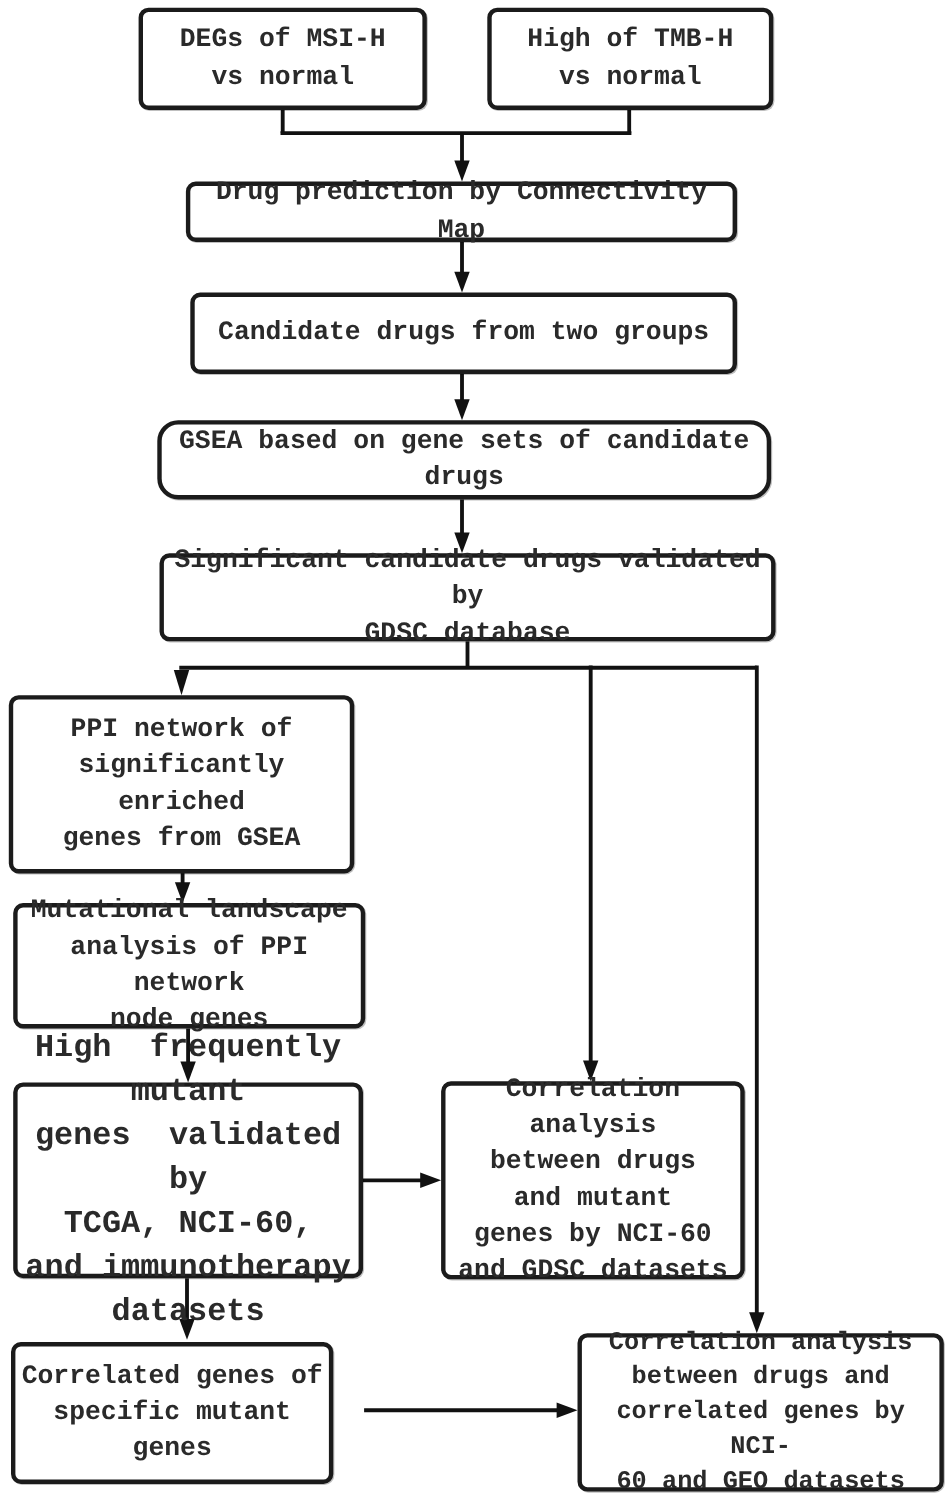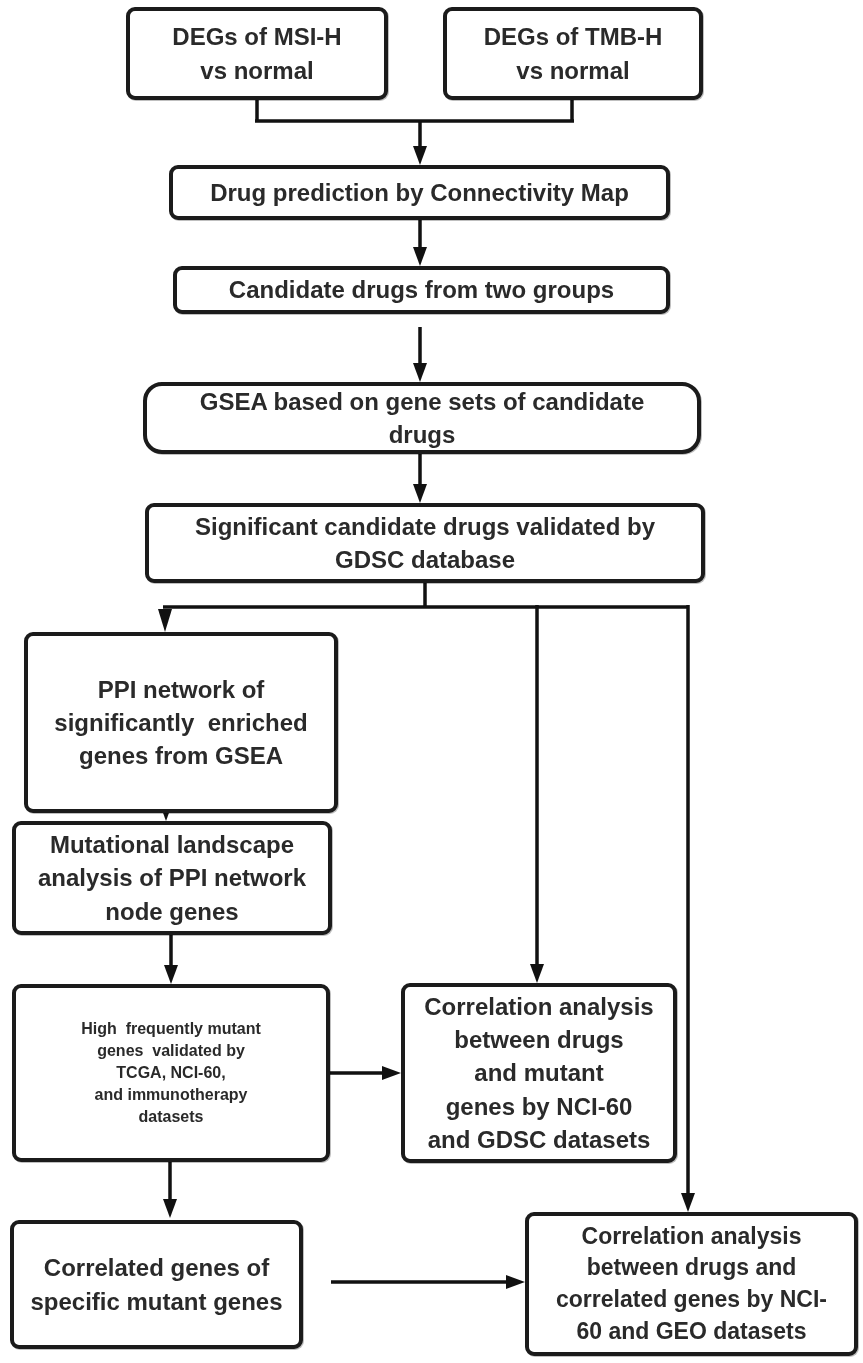--- a/index.html
+++ b/index.html
@@ -1,20 +1,20 @@
 <!DOCTYPE html>
 <html><head>
 <meta charset="utf-8">
 <style>
   html,body{margin:0;padding:0;background:#ffffff;}
   #canvas{
     position:relative;
     width:863px;height:1363px;
     background:#ffffff;
-    font-family:Liberation Sans, sans-serif;
+    font-family:Liberation Mono, monospace;
     overflow:hidden;
   }
   #connectors{position:absolute;left:0;top:0;width:863px;height:1363px;}
   .box{
     position:absolute;
     box-sizing:border-box;
     border:4px solid #1b1b1b;
     border-radius:9px;
     background:#ffffff;
     color:#2a2a2a;
@@ -25,26 +25,26 @@
     white-space:pre-wrap;
     display:flex;
     align-items:center;
     justify-content:center;
     padding:2px 4px;
     box-shadow:1px 1px 0 rgba(0,0,0,0.25);
   }
   .b-degs-msi        {left:126px; top:7px;    width:262px; height:93px;}
   .b-degs-tmb        {left:443px; top:7px;    width:260px; height:93px;}
   .b-drug-prediction {left:169px; top:165px;  width:501px; height:55px;}
-  .b-candidate-drugs {left:173px; top:266px;  width:497px; height:48px;}
+  .b-candidate-drugs {left:173px; top:266px;  width:497px; height:74px;}
   .b-gsea            {left:143px; top:382px;  width:558px; height:72px;border-radius:19px;}
   .b-gdsc            {left:145px; top:503px;  width:560px; height:80px;}
-  .b-ppi             {left:8px;   top:632px;  width:314px; height:181px;margin-left:16px;}
+  .b-ppi             {left:8px;   top:632px;  width:314px; height:162px;}
   .b-mutational      {left:12px;  top:821px;  width:320px; height:114px;}
-  .b-highmut         {left:12px;  top:984px;  width:318px; height:178px; font-size:16px;}
+  .b-highmut         {left:12px;  top:984px;  width:318px; height:178px; font-size:29px;}
   .b-corr1           {left:401px; top:983px;  width:276px; height:180px;}
   .b-corr-genes      {left:10px;  top:1220px; width:293px; height:129px;}
   .b-corr2           {left:525px; top:1212px; width:333px; height:144px; font-size:23px;}
   .cline{stroke:#111111;stroke-width:3.5;fill:none;}
   .ahead{fill:#111111;stroke:none;}
 </style>
 </head>
 <body>
 
 <div id="canvas">
@@ -87,21 +87,21 @@
 
     <path class="cline" d="M170,1162 V1200"></path>
     <polygon class="ahead" points="163,1199 177,1199 170,1218"></polygon>
 
     <path class="cline" d="M331,1282 H507"></path>
     <polygon class="ahead" points="506,1275 506,1289 525,1282"></polygon>
   </svg>
 
   <div class="box b-degs-msi">DEGs of MSI-H
 vs normal</div>
-  <div class="box b-degs-tmb">DEGs of TMB-H
+  <div class="box b-degs-tmb">High of TMB-H
 vs normal</div>
   <div class="box b-drug-prediction">Drug prediction by Connectivity Map</div>
   <div class="box b-candidate-drugs">Candidate drugs from two groups</div>
   <div class="box b-gsea">GSEA based on gene sets of candidate
 drugs</div>
   <div class="box b-gdsc">Significant candidate drugs validated by
 GDSC database</div>
   <div class="box b-ppi">PPI network of
 significantly  enriched
 genes from GSEA</div>

